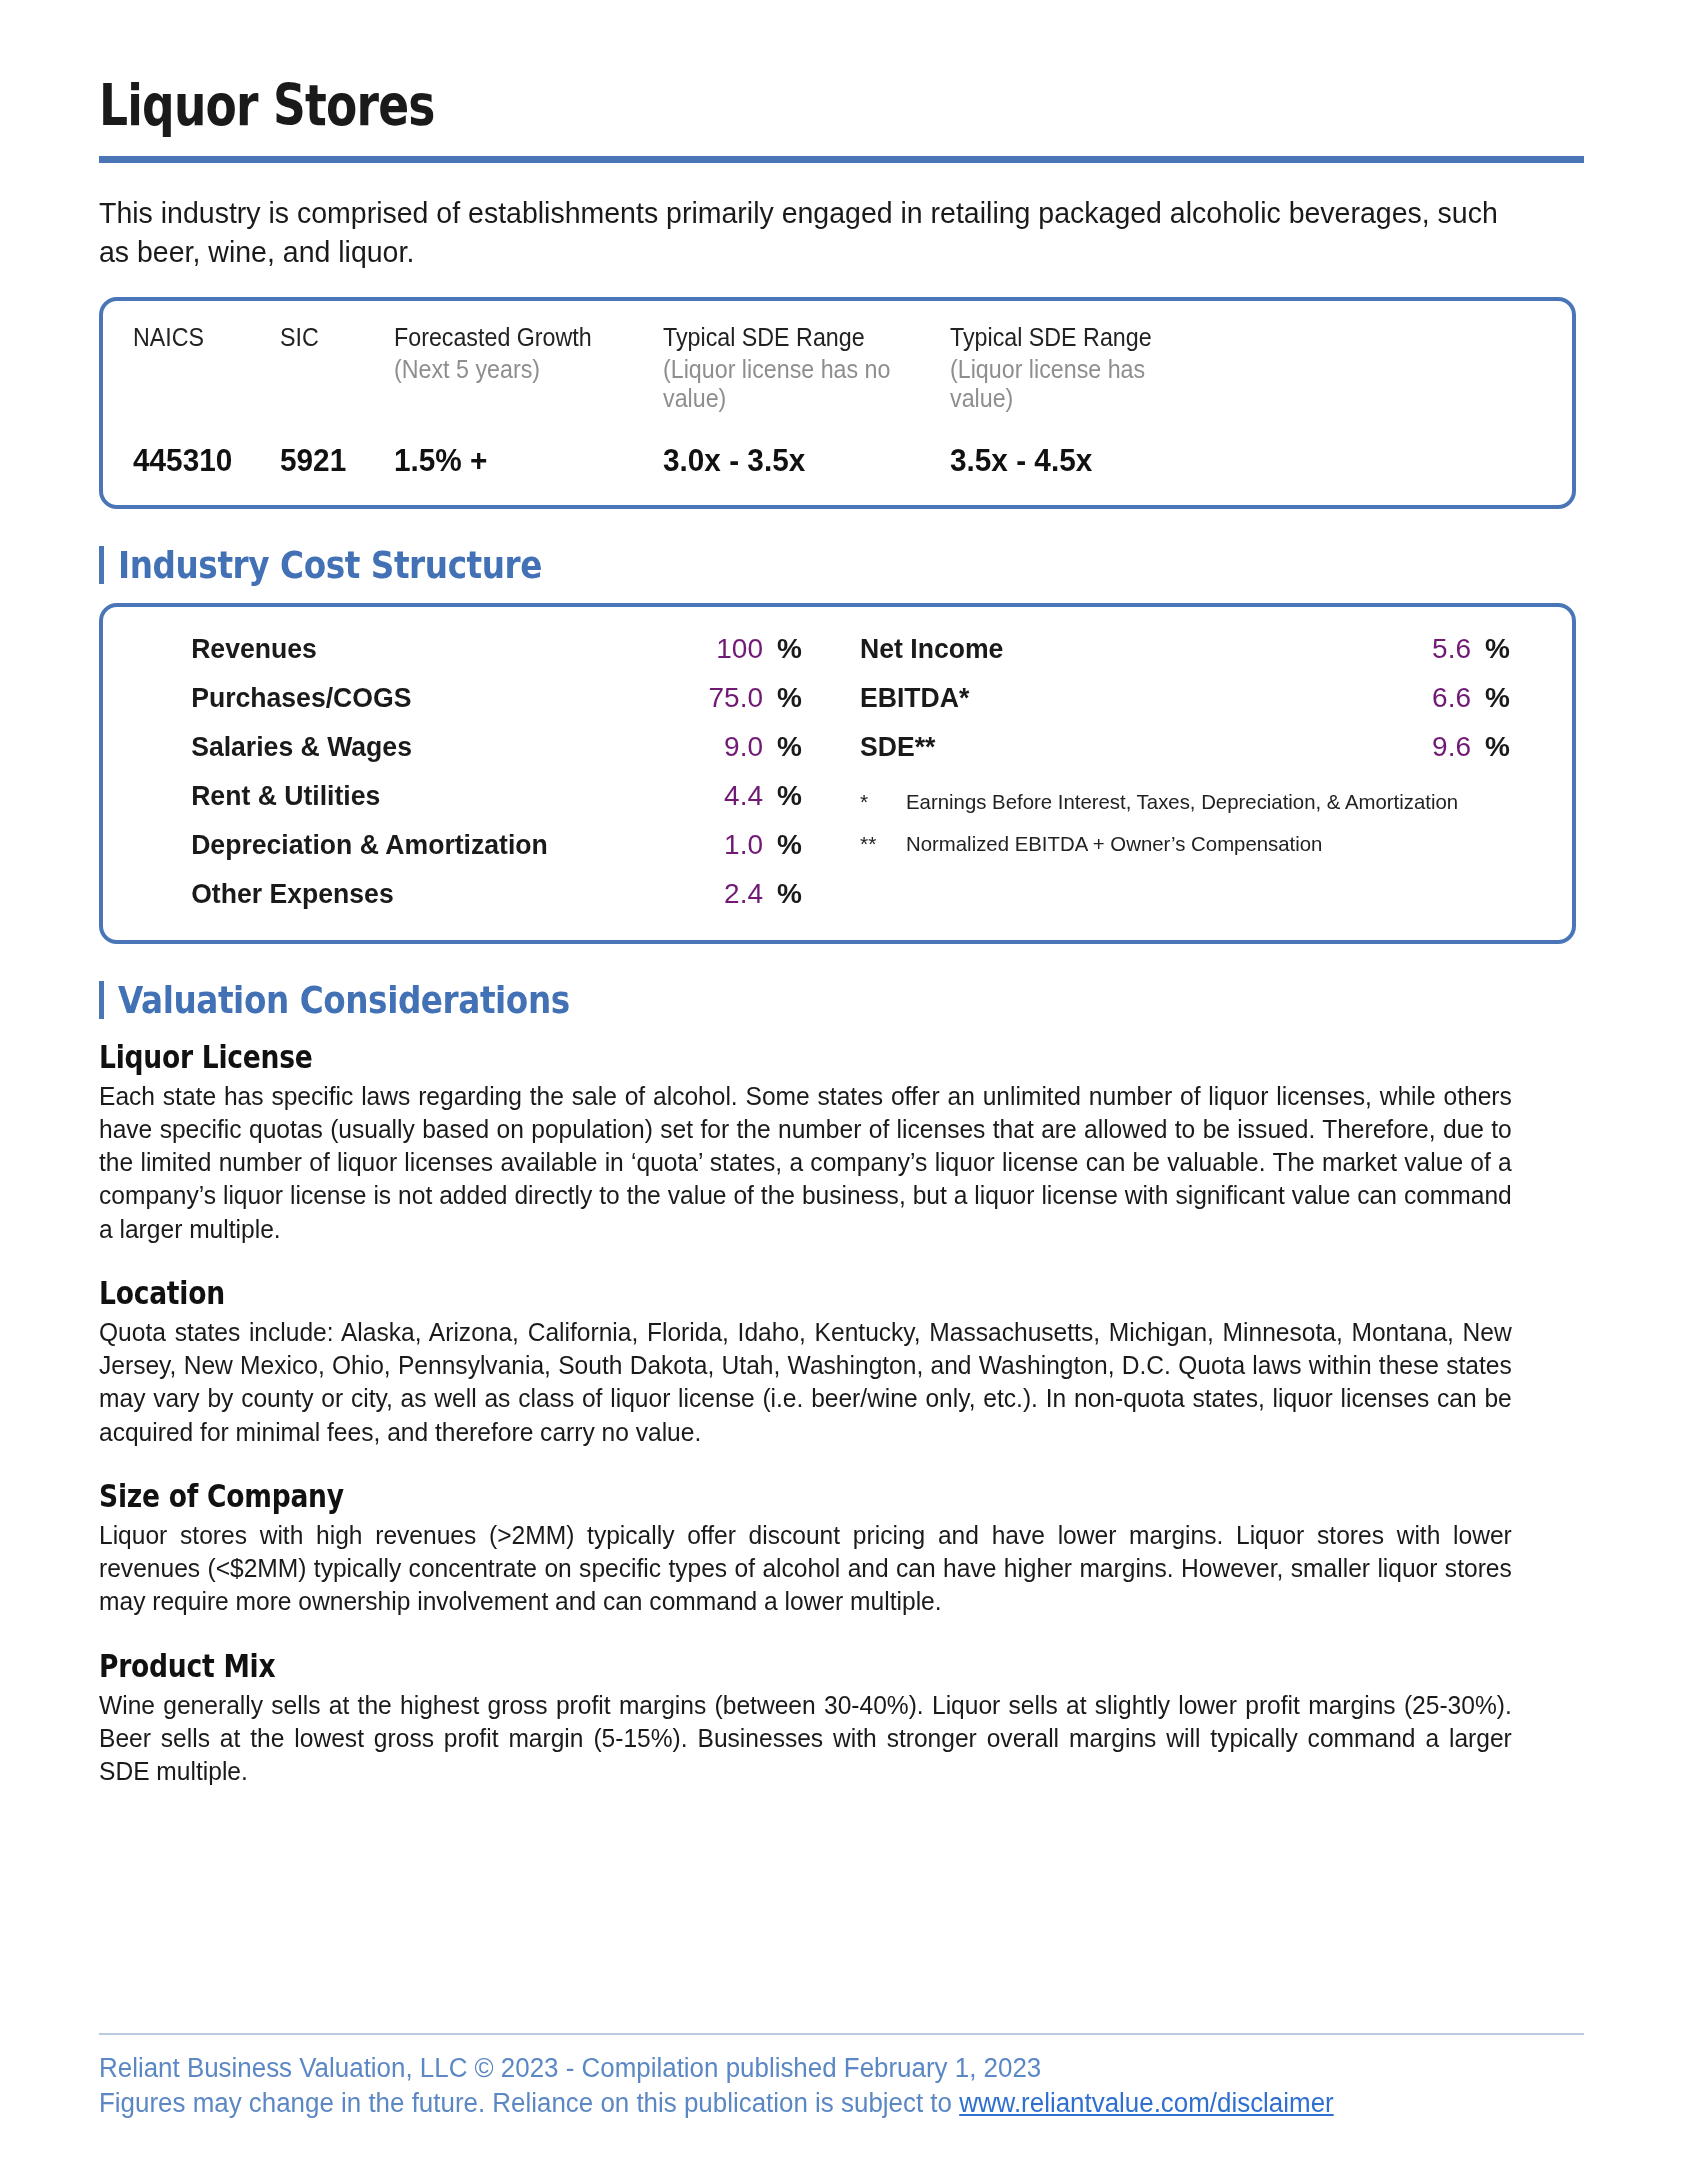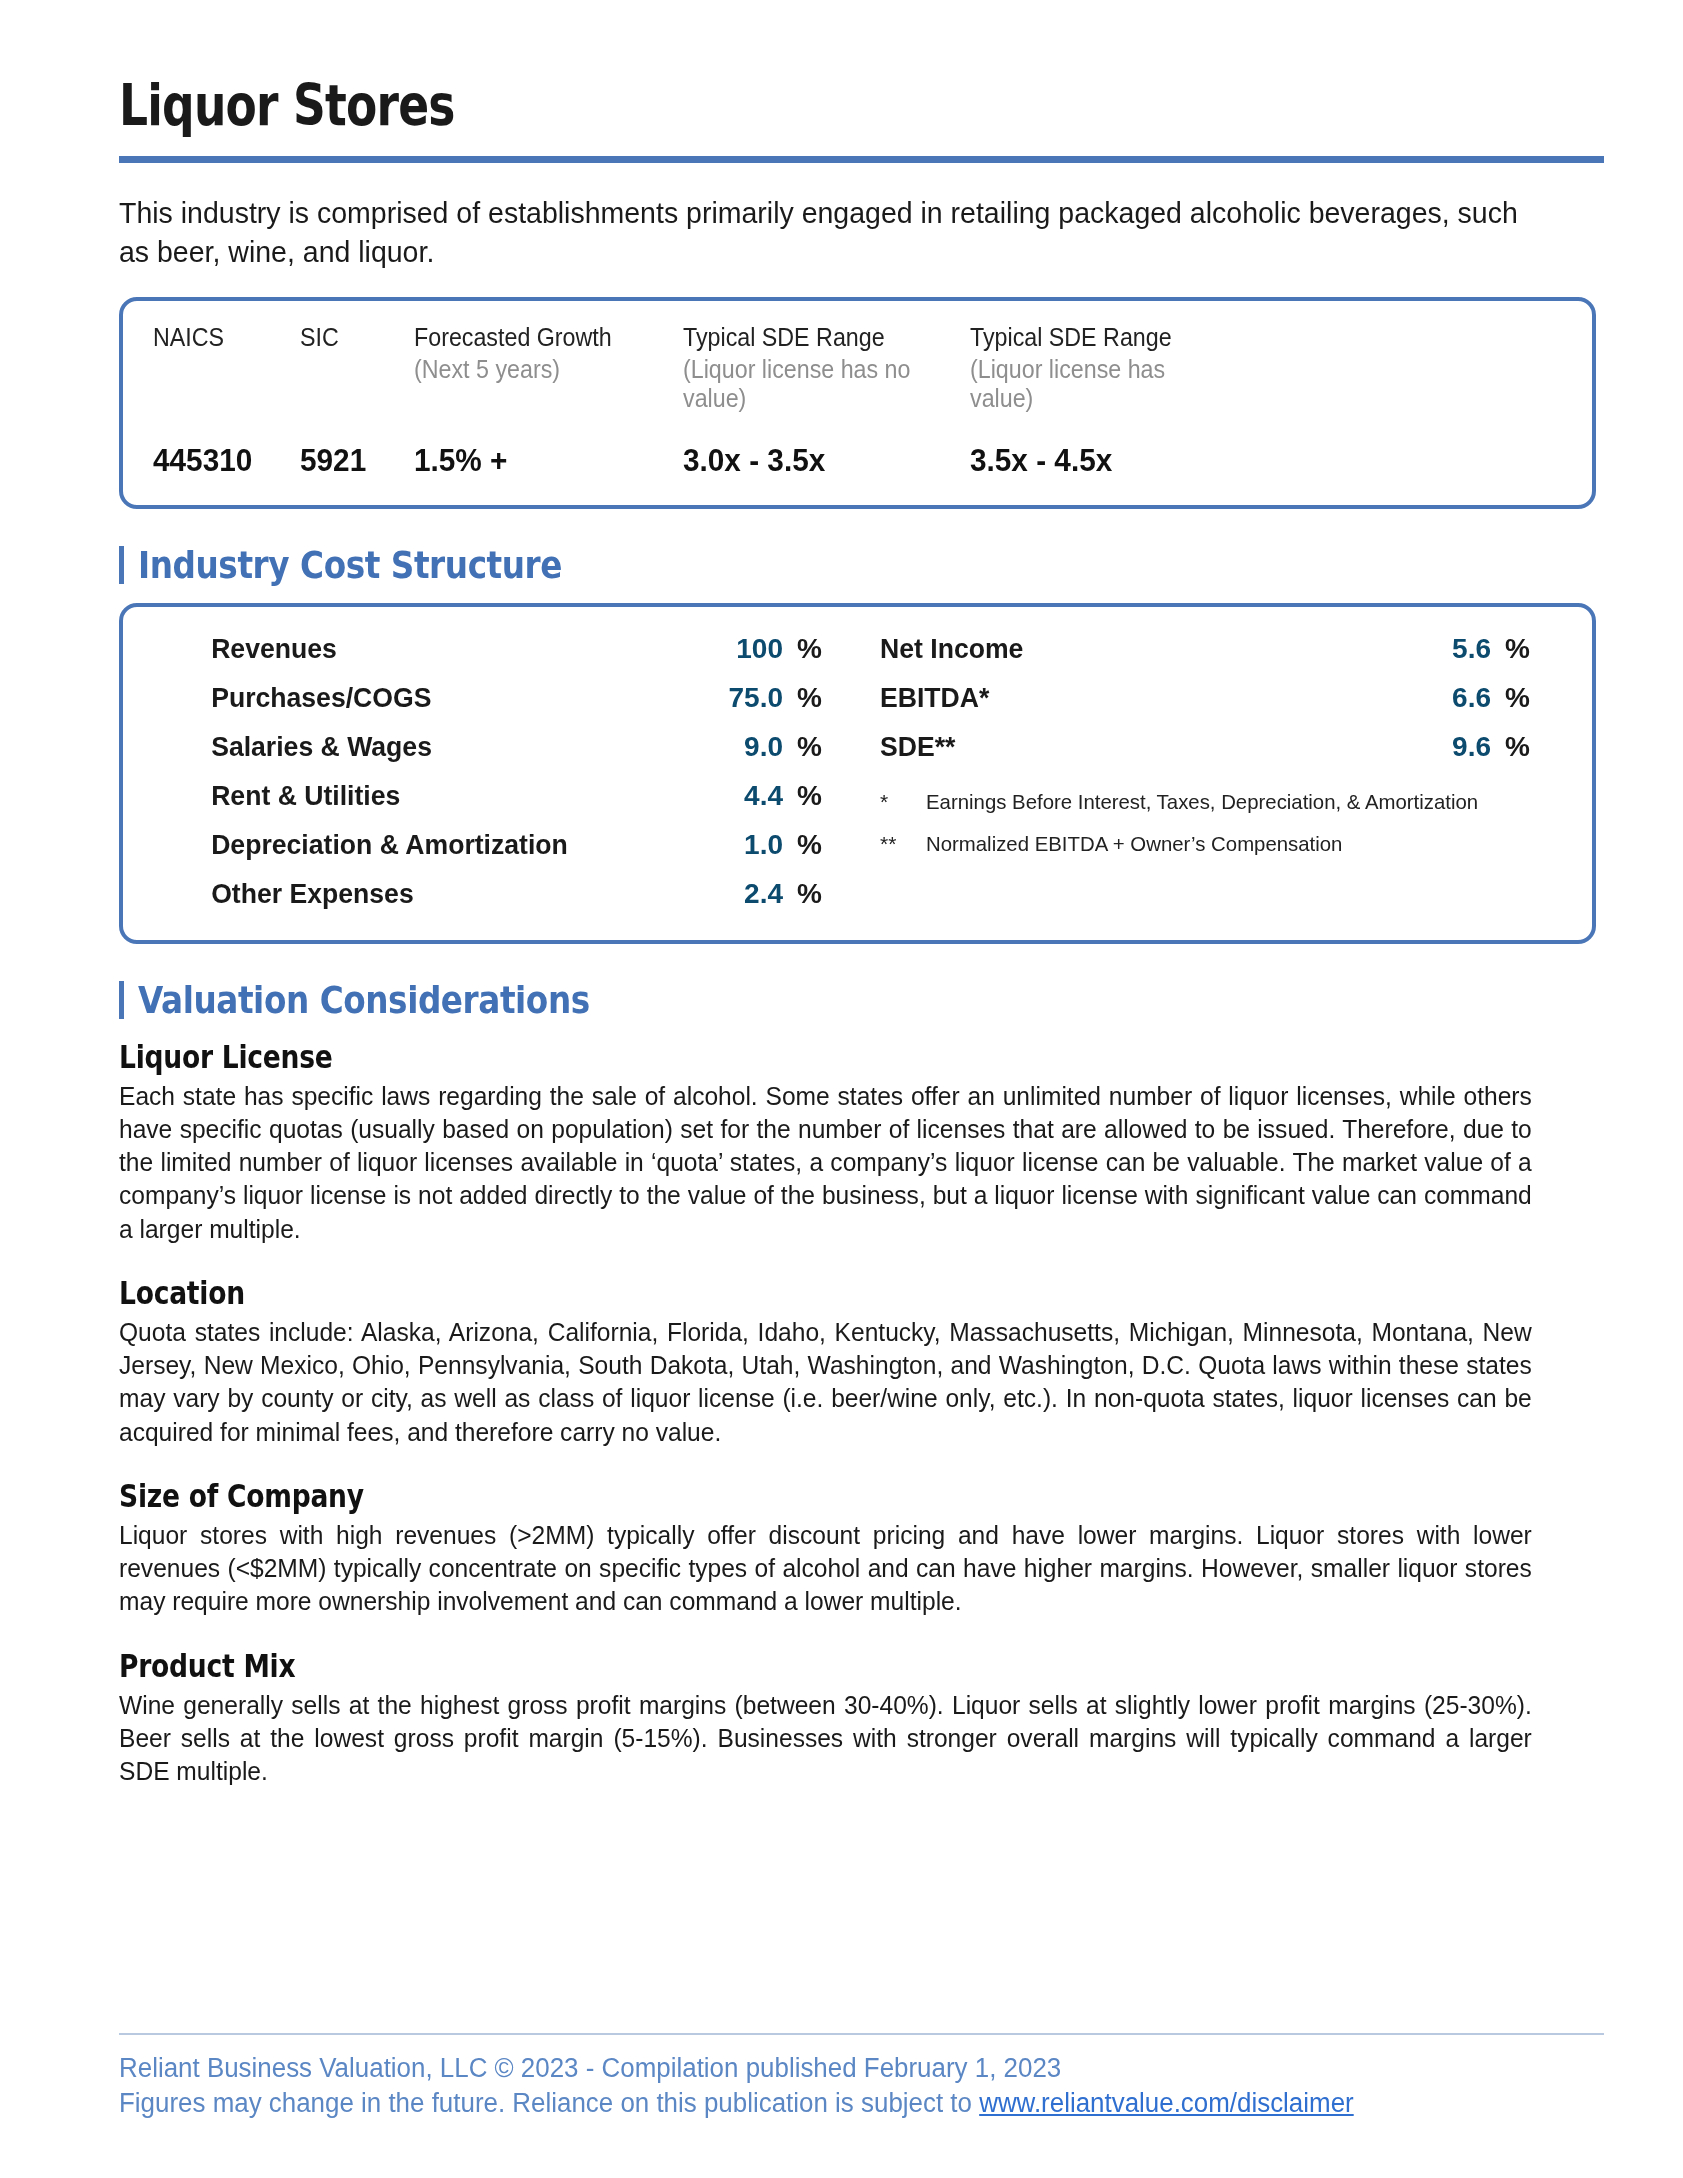--- a/index.html
+++ b/index.html
@@ -15,21 +15,20 @@
     position: relative;
     overflow: hidden;
   }
   .page {
     position: absolute;
     left: 0; top: 0;
     width: 1511px;
     height: 2178px;
     box-sizing: border-box;
     padding: 0 99px;
-    margin-left: 20px;
   }
 
   
   .doc-title {
     font-family: "DejaVu Sans", sans-serif;
     font-weight: bold;
     font-size: 57px;
     letter-spacing: -1px;
     color: #1a1a1a;
     margin: 0;
@@ -149,22 +148,22 @@
     font-weight: bold;
     color: #1a1a1a;
     flex: 1 1 auto;
     padding-left: 57px;
     transform: scaleX(0.95);
     transform-origin: left center;
   }
   .cost-right .cost-name { padding-left: 0; }
   .cost-num {
     font-size: 28px;
-    font-weight: bold;
-    color: #0c4a6e;
+    font-weight: normal;
+    color: #701a75;
     width: 91px;
     text-align: right;
   }
   .cost-pct {
     font-size: 28px;
     font-weight: bold;
     color: #1a1a1a;
     width: 53px;
     text-align: left;
     padding-left: 14px;

